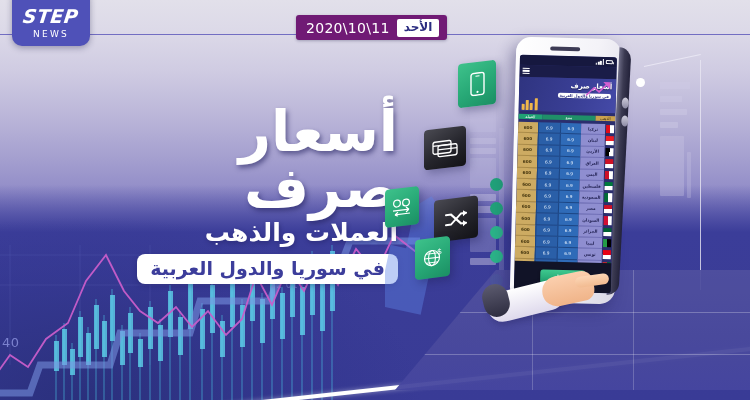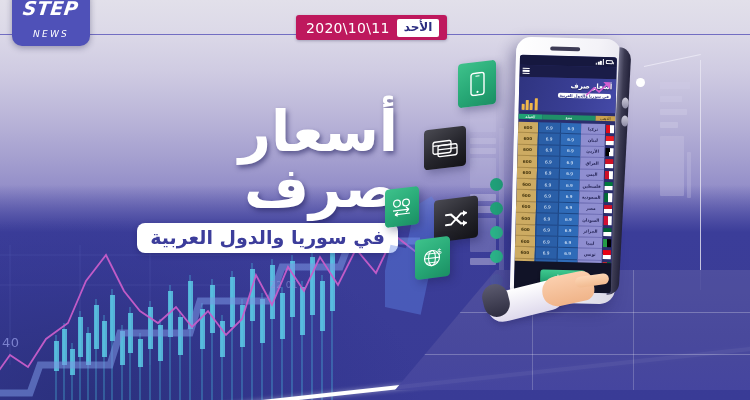--- a/index.html
+++ b/index.html
@@ -54,28 +54,28 @@
     box-shadow:0 2px 6px rgba(25,25,70,.35);
     display:flex; flex-direction:column; align-items:center; justify-content:flex-end;
     padding-bottom:7px;
   }
   .logo-step{
     color:#fff; font-weight:bold; font-size:19px; letter-spacing:.5px;
     font-family:"DejaVu Sans",sans-serif;
     font-style:italic; transform:skewX(-7deg); line-height:1;
   }
   .logo-news{
-    color:#fff; font-size:9px; letter-spacing:2.2px; margin-top:12px;
-    font-family:"DejaVu Sans",sans-serif; line-height:1;font-style:italic;
+    color:#fff; font-size:9px; letter-spacing:2.2px; margin-top:4px;
+    font-family:"DejaVu Sans",sans-serif; line-height:1;
   }
 
   
   .date-badge{
     position:absolute; left:296px; top:15px; height:25px;
-    background:#be185d; border-radius:3px;
+    background:#701a75; border-radius:3px;
     display:flex; align-items:center; gap:7px; padding:0 8px 0 10px;
     box-shadow:0 1px 3px rgba(25,25,70,.3);
   }
   .date-num{
     color:#ffffff; font-size:14px; letter-spacing:.3px;
     font-family:"DejaVu Sans",sans-serif;
   }
   .date-day{
     background:#fff; color:#2b2d80; font-size:12px; font-weight:bold;
     padding:1px 7px 2px; border-radius:2px; line-height:1.25;
@@ -349,20 +349,21 @@
     <div class="logo-news">NEWS</div>
   </div>
 
   <div class="date-badge">
     <span class="date-num">2020\10\11</span>
     <span class="date-day">الأحد</span>
   </div>
 
   <div class="headline">
     <div class="h-main">أسعار صرف</div>
+    <div class="h-sub">العملات والذهب</div>
     <div><span class="h-pill">في سوريا والدول العربية</span></div>
   </div>
 
   <div class="rframe"></div>
   <div class="rpin-line"></div>
   <div class="rpin"></div>
   <div class="rbars">
     <div class="rbar" style="left:0;top:10px;width:30px;height:7px;"></div>
     <div class="rbar" style="left:0;top:24px;width:22px;height:6px;"></div>
     <div class="rbar" style="left:0;top:37px;width:27px;height:6px;"></div>

